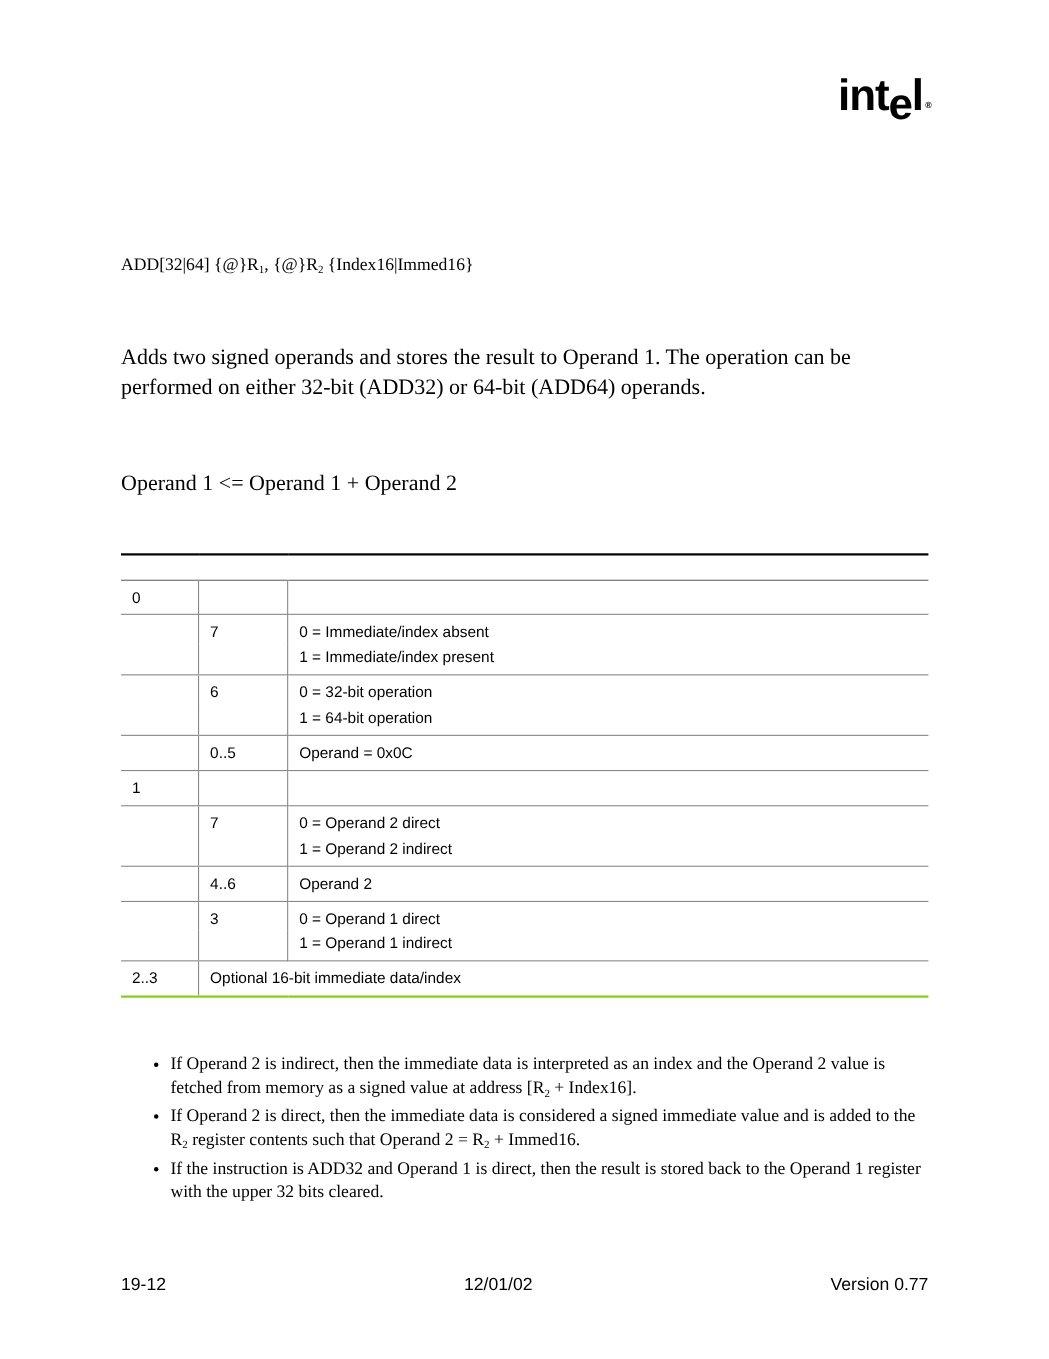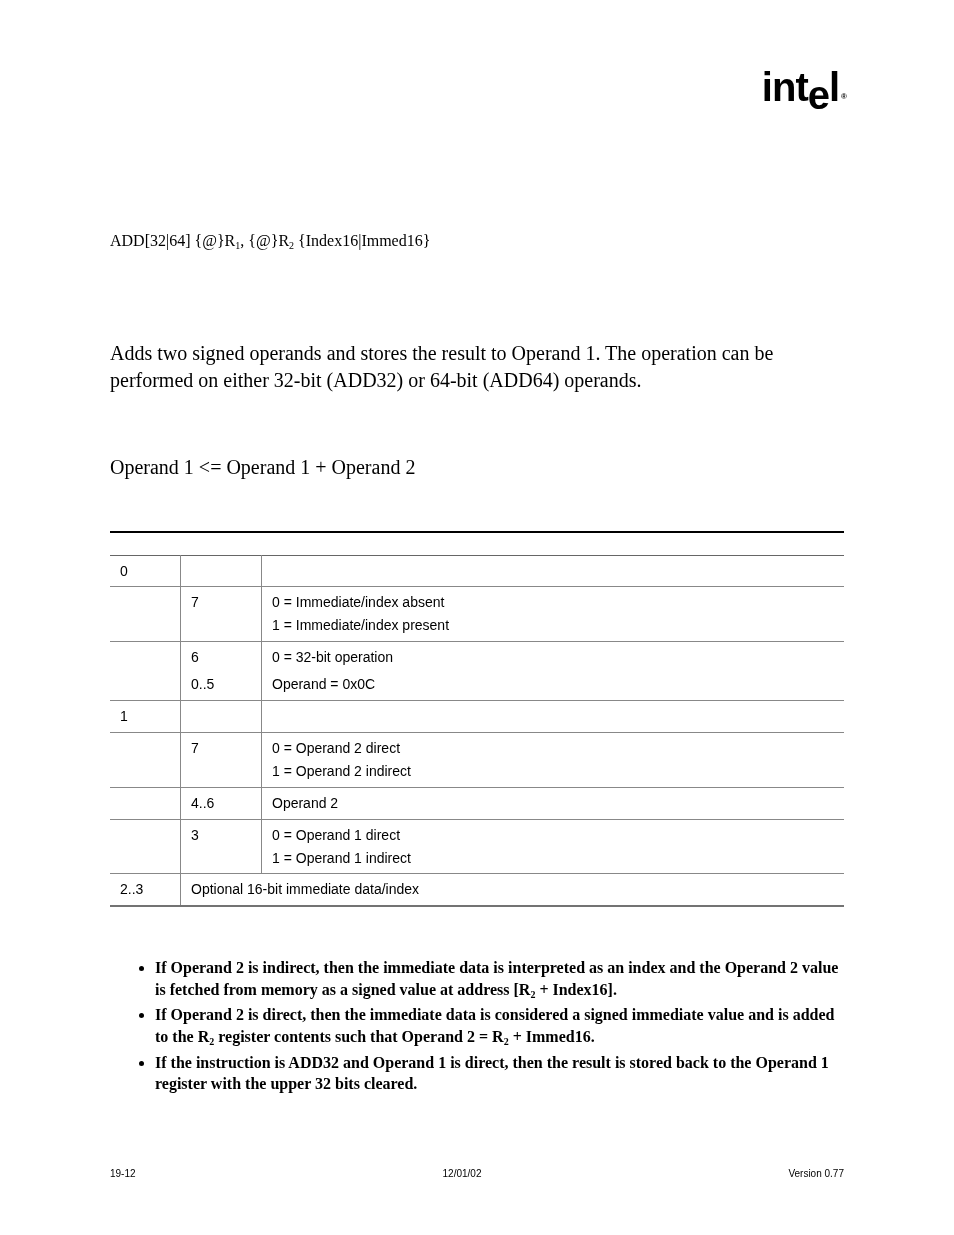--- a/index.html
+++ b/index.html
@@ -33,21 +33,21 @@
     position: relative;
     top: -2px;
     left: 2px;
   }
   .content {
     position: relative;
     top: 170px;
   }
   .syntax {
     font-size: 16px;
-    margin-bottom: 88px;
+    margin-bottom: 60px;
   }
   .syntax sub, .bullets sub, .operation sub {
     font-size: 10px;
     vertical-align: baseline;
     position: relative;
     top: 3px;
   }
   .description {
     font-size: 20px;
     margin-bottom: 60px;
@@ -88,42 +88,41 @@
     border-bottom: none;
     padding-bottom: 2px;
   }
   table.enc tr.controw td {
     padding-top: 2px;
   }
   table.enc td.noright {
     border-right: none;
   }
   table.enc tbody tr:last-child td {
-    border-bottom: 2px solid #737373;
+    border-bottom: 2px solid #84cc16;
   }
   .bullets {
     margin-top: 50px;
     font-size: 16px;
   }
   .bullets ul {
     list-style: disc;
     padding-left: 45px;
     margin: 0;
   }
   .bullets li {
     margin-bottom: 4px;
-    font-weight: bold;
   }
   .footer {
     position: absolute;
     bottom: 55px;
     left: 110px;
     right: 110px;
     font-family: "Helvetica Neue", Helvetica, Arial, sans-serif;
-    font-size: 10px;
+    font-size: 16px;
     display: flex;
     justify-content: space-between;
     text-align: right;
   }
 </style>
 </head>
 <body>
 
 <div class="page">
 
@@ -162,20 +161,25 @@
         </tr>
         <tr class="controw">
           <td class="byte noright"></td>
           <td class="bit" style="border-left:1px solid #888;"></td>
           <td class="desc">1 = Immediate/index present</td>
         </tr>
         <tr class="noborder">
           <td class="byte noright"></td>
           <td class="bit" style="border-left:1px solid #888;">6</td>
           <td class="desc">0 = 32-bit operation</td>
+        </tr>
+        <tr class="controw">
+          <td class="byte noright"></td>
+          <td class="bit" style="border-left:1px solid #888;"></td>
+          <td class="desc">1 = 64-bit operation</td>
         </tr>
         <tr>
           <td class="byte noright"></td>
           <td class="bit" style="border-left:1px solid #888;">0..5</td>
           <td class="desc">Operand = 0x0C</td>
         </tr>
         <tr>
           <td class="byte">1</td>
           <td class="bit"></td>
           <td class="desc"></td>

